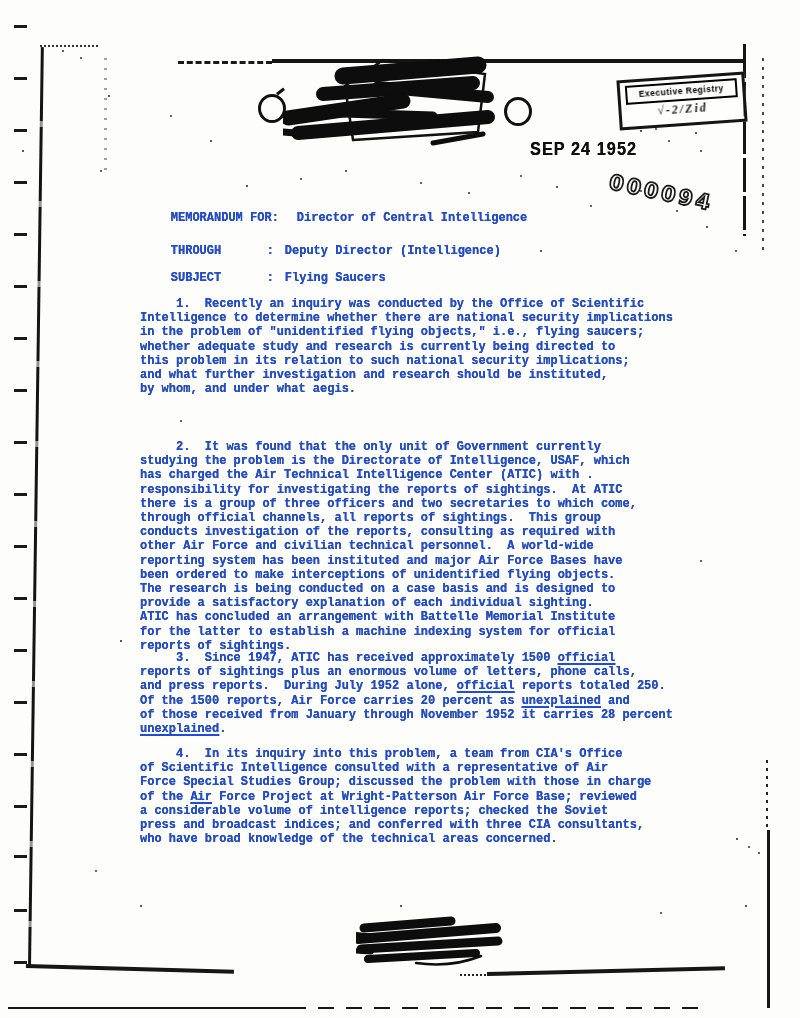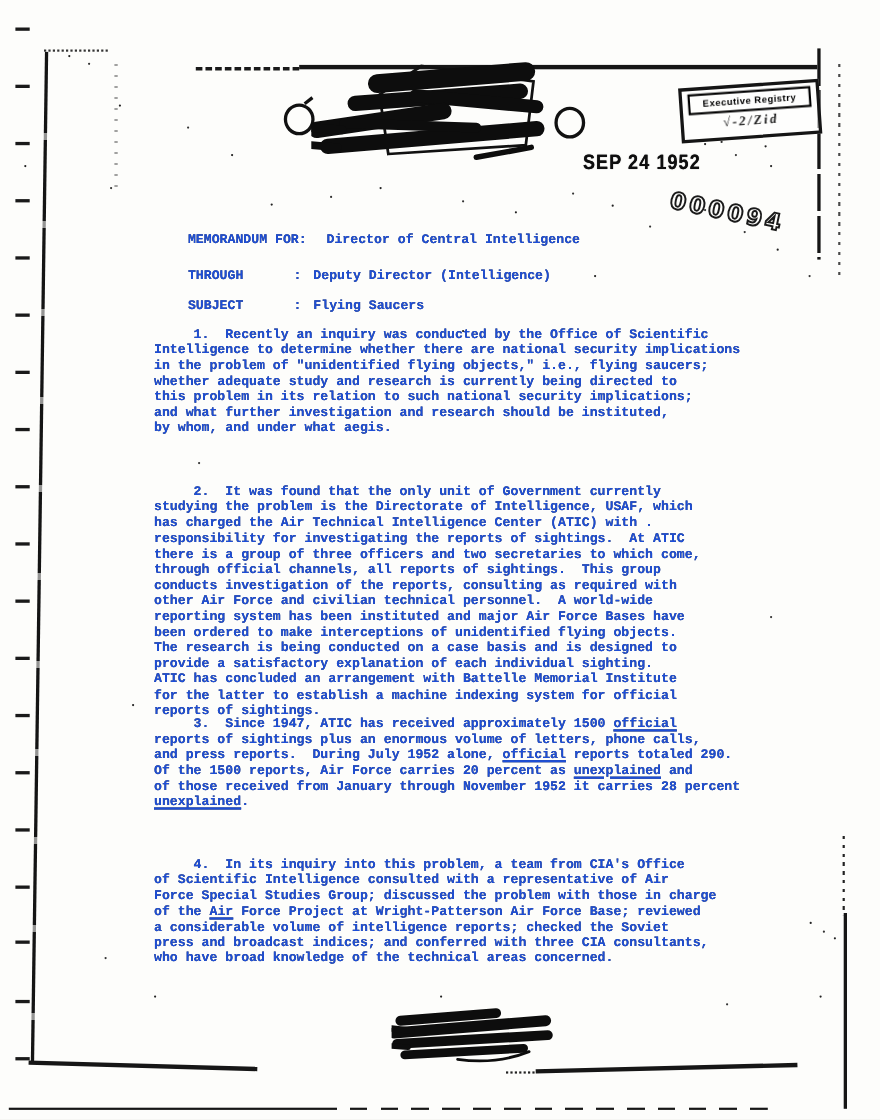--- a/index.html
+++ b/index.html
@@ -159,25 +159,25 @@
 other Air Force and civilian technical personnel.  A world-wide
 reporting system has been instituted and major Air Force Bases have
 been ordered to make interceptions of unidentified flying objects.
 The research is being conducted on a case basis and is designed to
 provide a satisfactory explanation of each individual sighting.
 ATIC has concluded an arrangement with Battelle Memorial Institute
 for the latter to establish a machine indexing system for official
 reports of sightings.</div>
   <div class="tw para" style="top:651px;"><span>     3.  Since 1947, ATIC has received approximately 1500 </span><span class="u">official</span><span>
 reports of sightings plus an enormous volume of letters, phone calls,
-and press reports.  During July 1952 alone, </span><span class="u">official</span><span> reports totaled 290.
+and press reports.  During July 1952 alone, </span><span class="u">official</span><span> reports totaled 250.
 Of the 1500 reports, Air Force carries 20 percent as </span><span class="u">unexplained</span><span> and
 of those received from January through November 1952 it carries 28 percent
 </span><span class="u">unexplained</span><span>.</span></div>
-  <div class="tw para" style="top:779px;"><span>     4.  In its inquiry into this problem, a team from CIA's Office
+  <div class="tw para" style="top:747px;"><span>     4.  In its inquiry into this problem, a team from CIA's Office
 of Scientific Intelligence consulted with a representative of Air
 Force Special Studies Group; discussed the problem with those in charge
 of the </span><span class="u">Air</span><span> Force Project at Wright-Patterson Air Force Base; reviewed
 a considerable volume of intelligence reports; checked the Soviet
 press and broadcast indices; and conferred with three CIA consultants,
 who have broad knowledge of the technical areas concerned.</span></div>
 
   <svg class="redact-bottom" width="150" height="52" viewBox="0 0 150 52">
     <g stroke="#0d0d0d" stroke-linecap="round" fill="none">
       <path d="M8,13 L95,6" stroke-width="9"></path>

